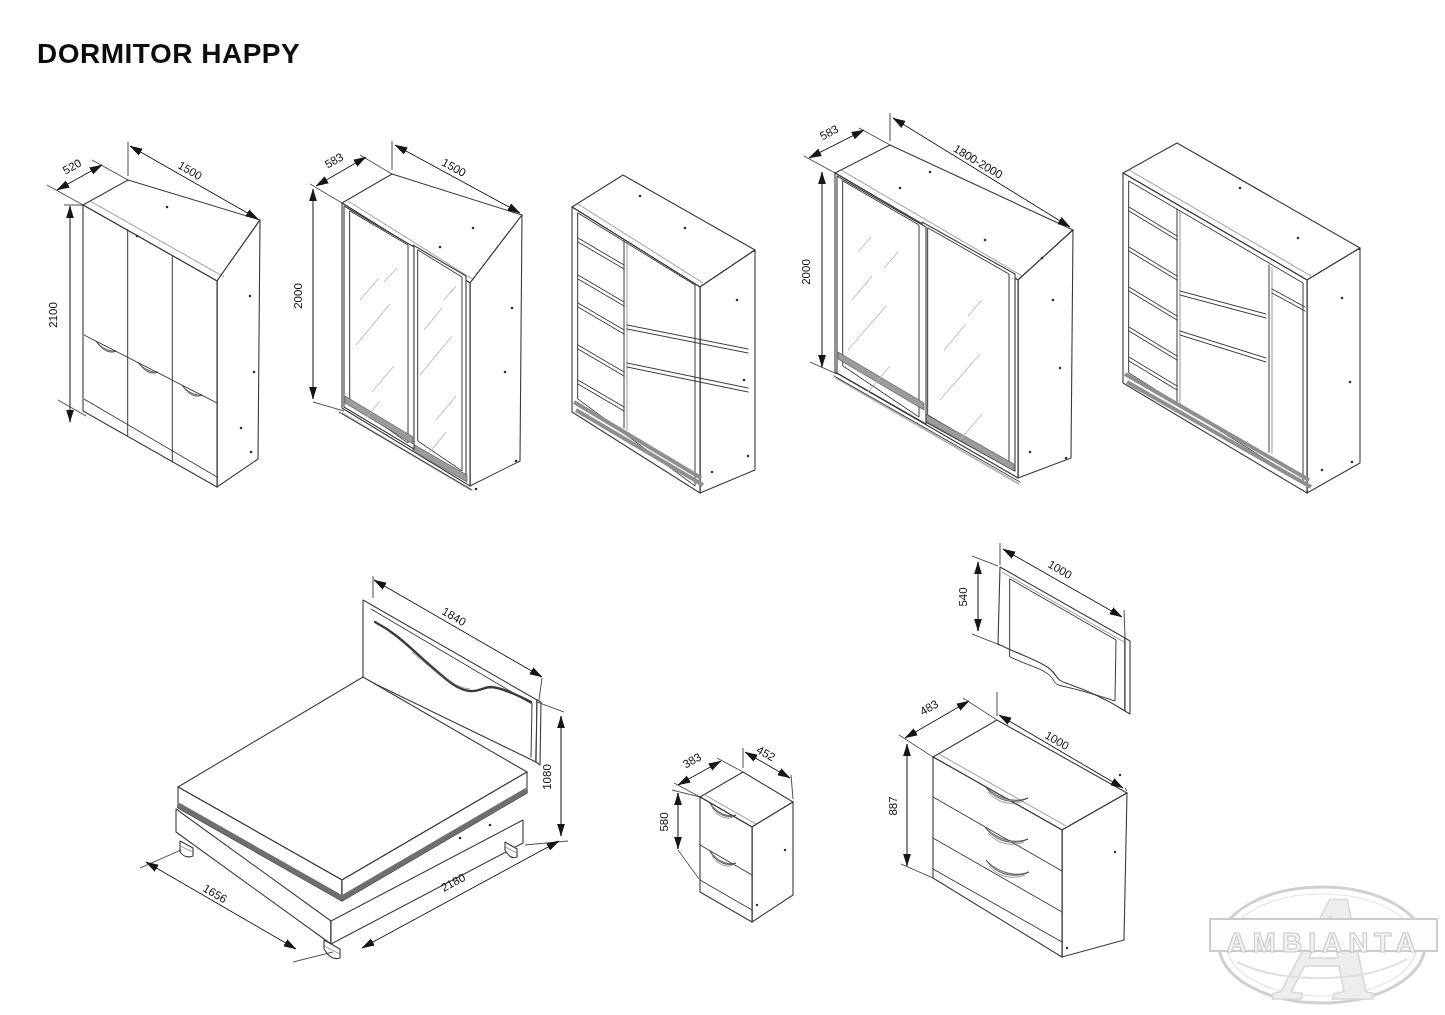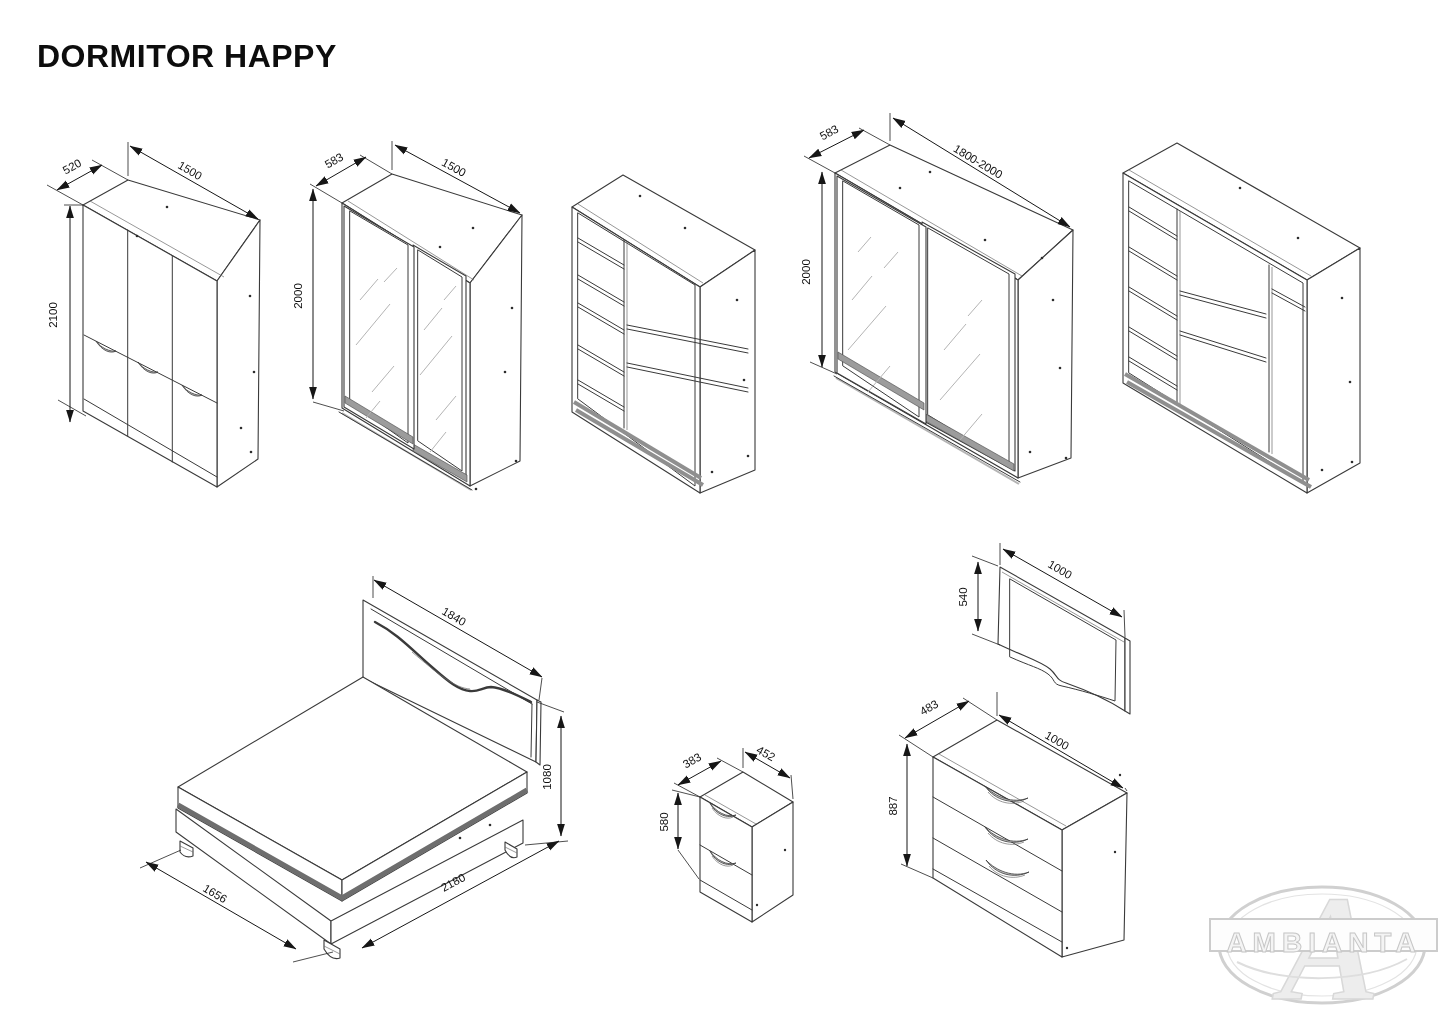--- a/index.html
+++ b/index.html
@@ -1,18 +1,18 @@
 <!DOCTYPE html>
 <html><head>
 <meta charset="utf-8">
 <style>
   html,body{margin:0;padding:0;background:#888;}
   .sheet{position:relative;width:1445px;height:1015px;background:#ffffff;margin:0 auto;
          font-family:"Liberation Sans",sans-serif;overflow:hidden;}
-  .title{position:absolute;left:37px;top:38px;margin:0;font-size:32px;font-weight:bold;
+  .title{position:absolute;left:37px;top:38px;margin:0;font-size:28px;font-weight:bold;
          letter-spacing:.5px;color:#0d0d0d;text-align:center;}
   svg{position:absolute;left:0;top:0;}
   .o   {fill:#ffffff;stroke:#3a3a3a;stroke-width:1.1;stroke-linejoin:round;}
   .l   {fill:none;stroke:#3a3a3a;stroke-width:1;stroke-linejoin:round;stroke-linecap:round;}
   .lt  {fill:none;stroke:#6b6b6b;stroke-width:.7;}
   .grayband{fill:#9c9c9c;stroke:#474747;stroke-width:.6;}
   .rail{stroke:#8f8f8f;stroke-width:4;fill:none;stroke-linecap:butt;}
   .rail2{stroke:#b5b5b5;stroke-width:2;fill:none;}
   .hatch{stroke:#b4b4b4;stroke-width:1;fill:none;}
   .dim {stroke:#161616;stroke-width:1;fill:none;}

